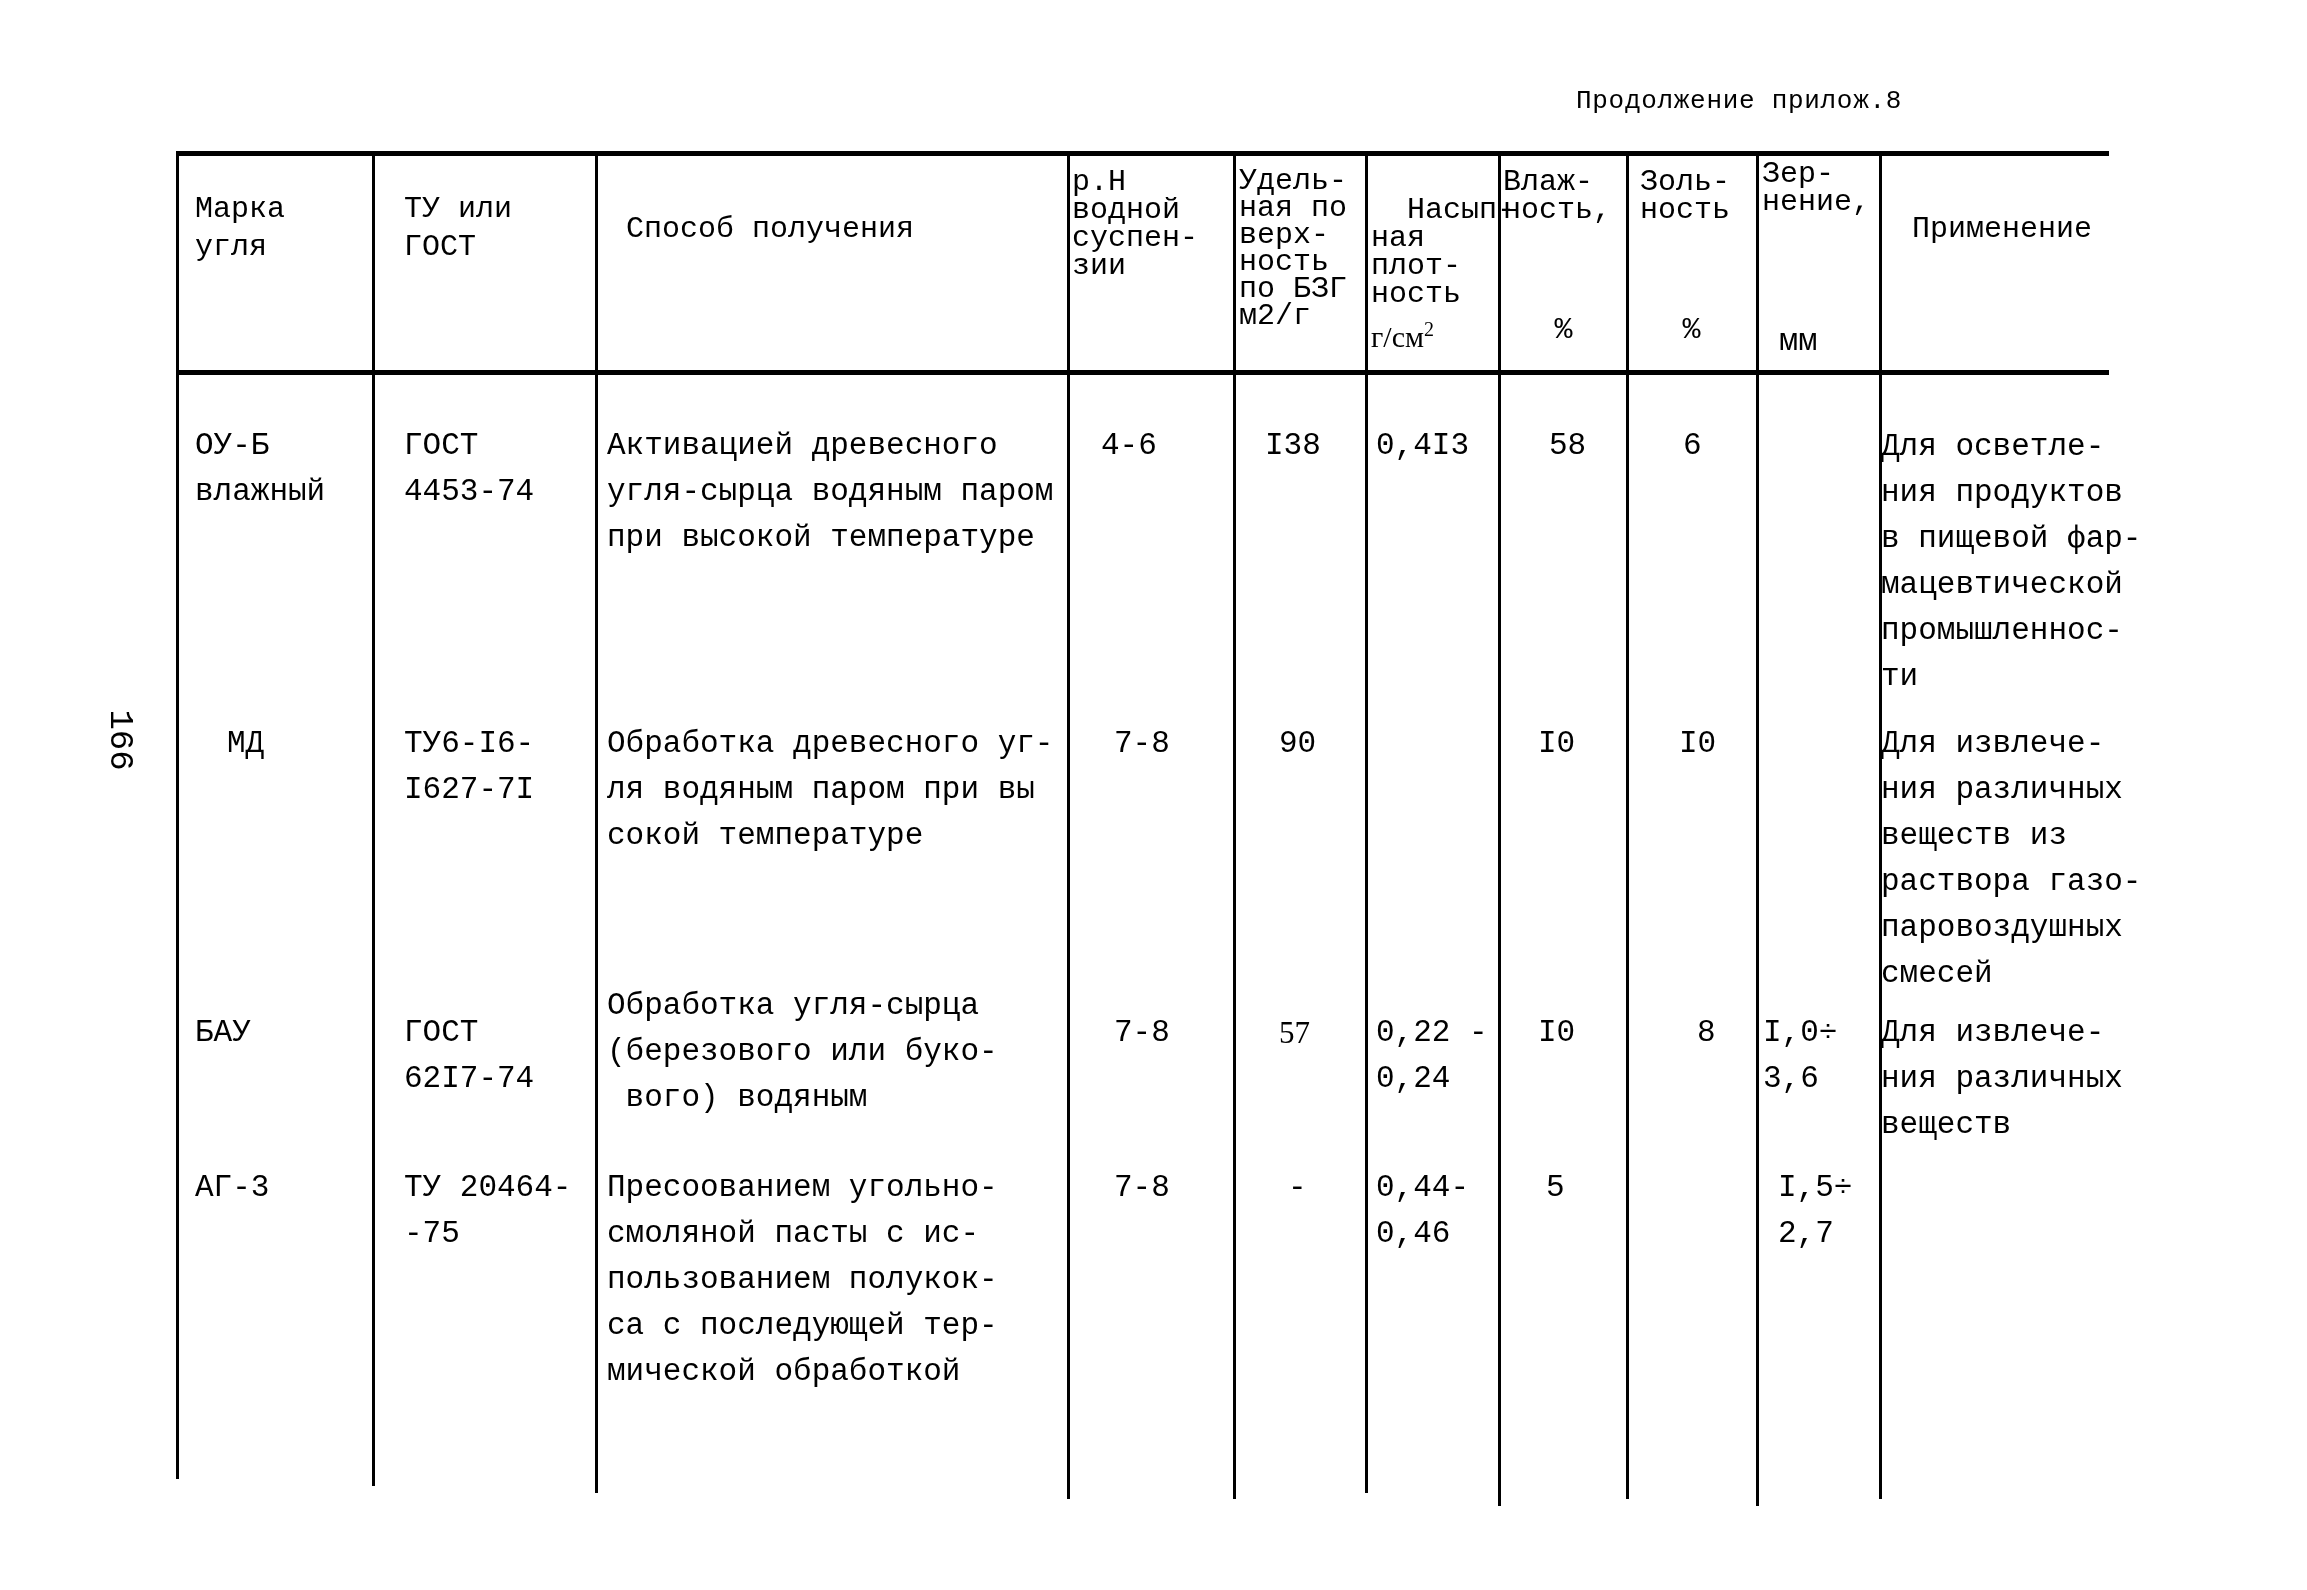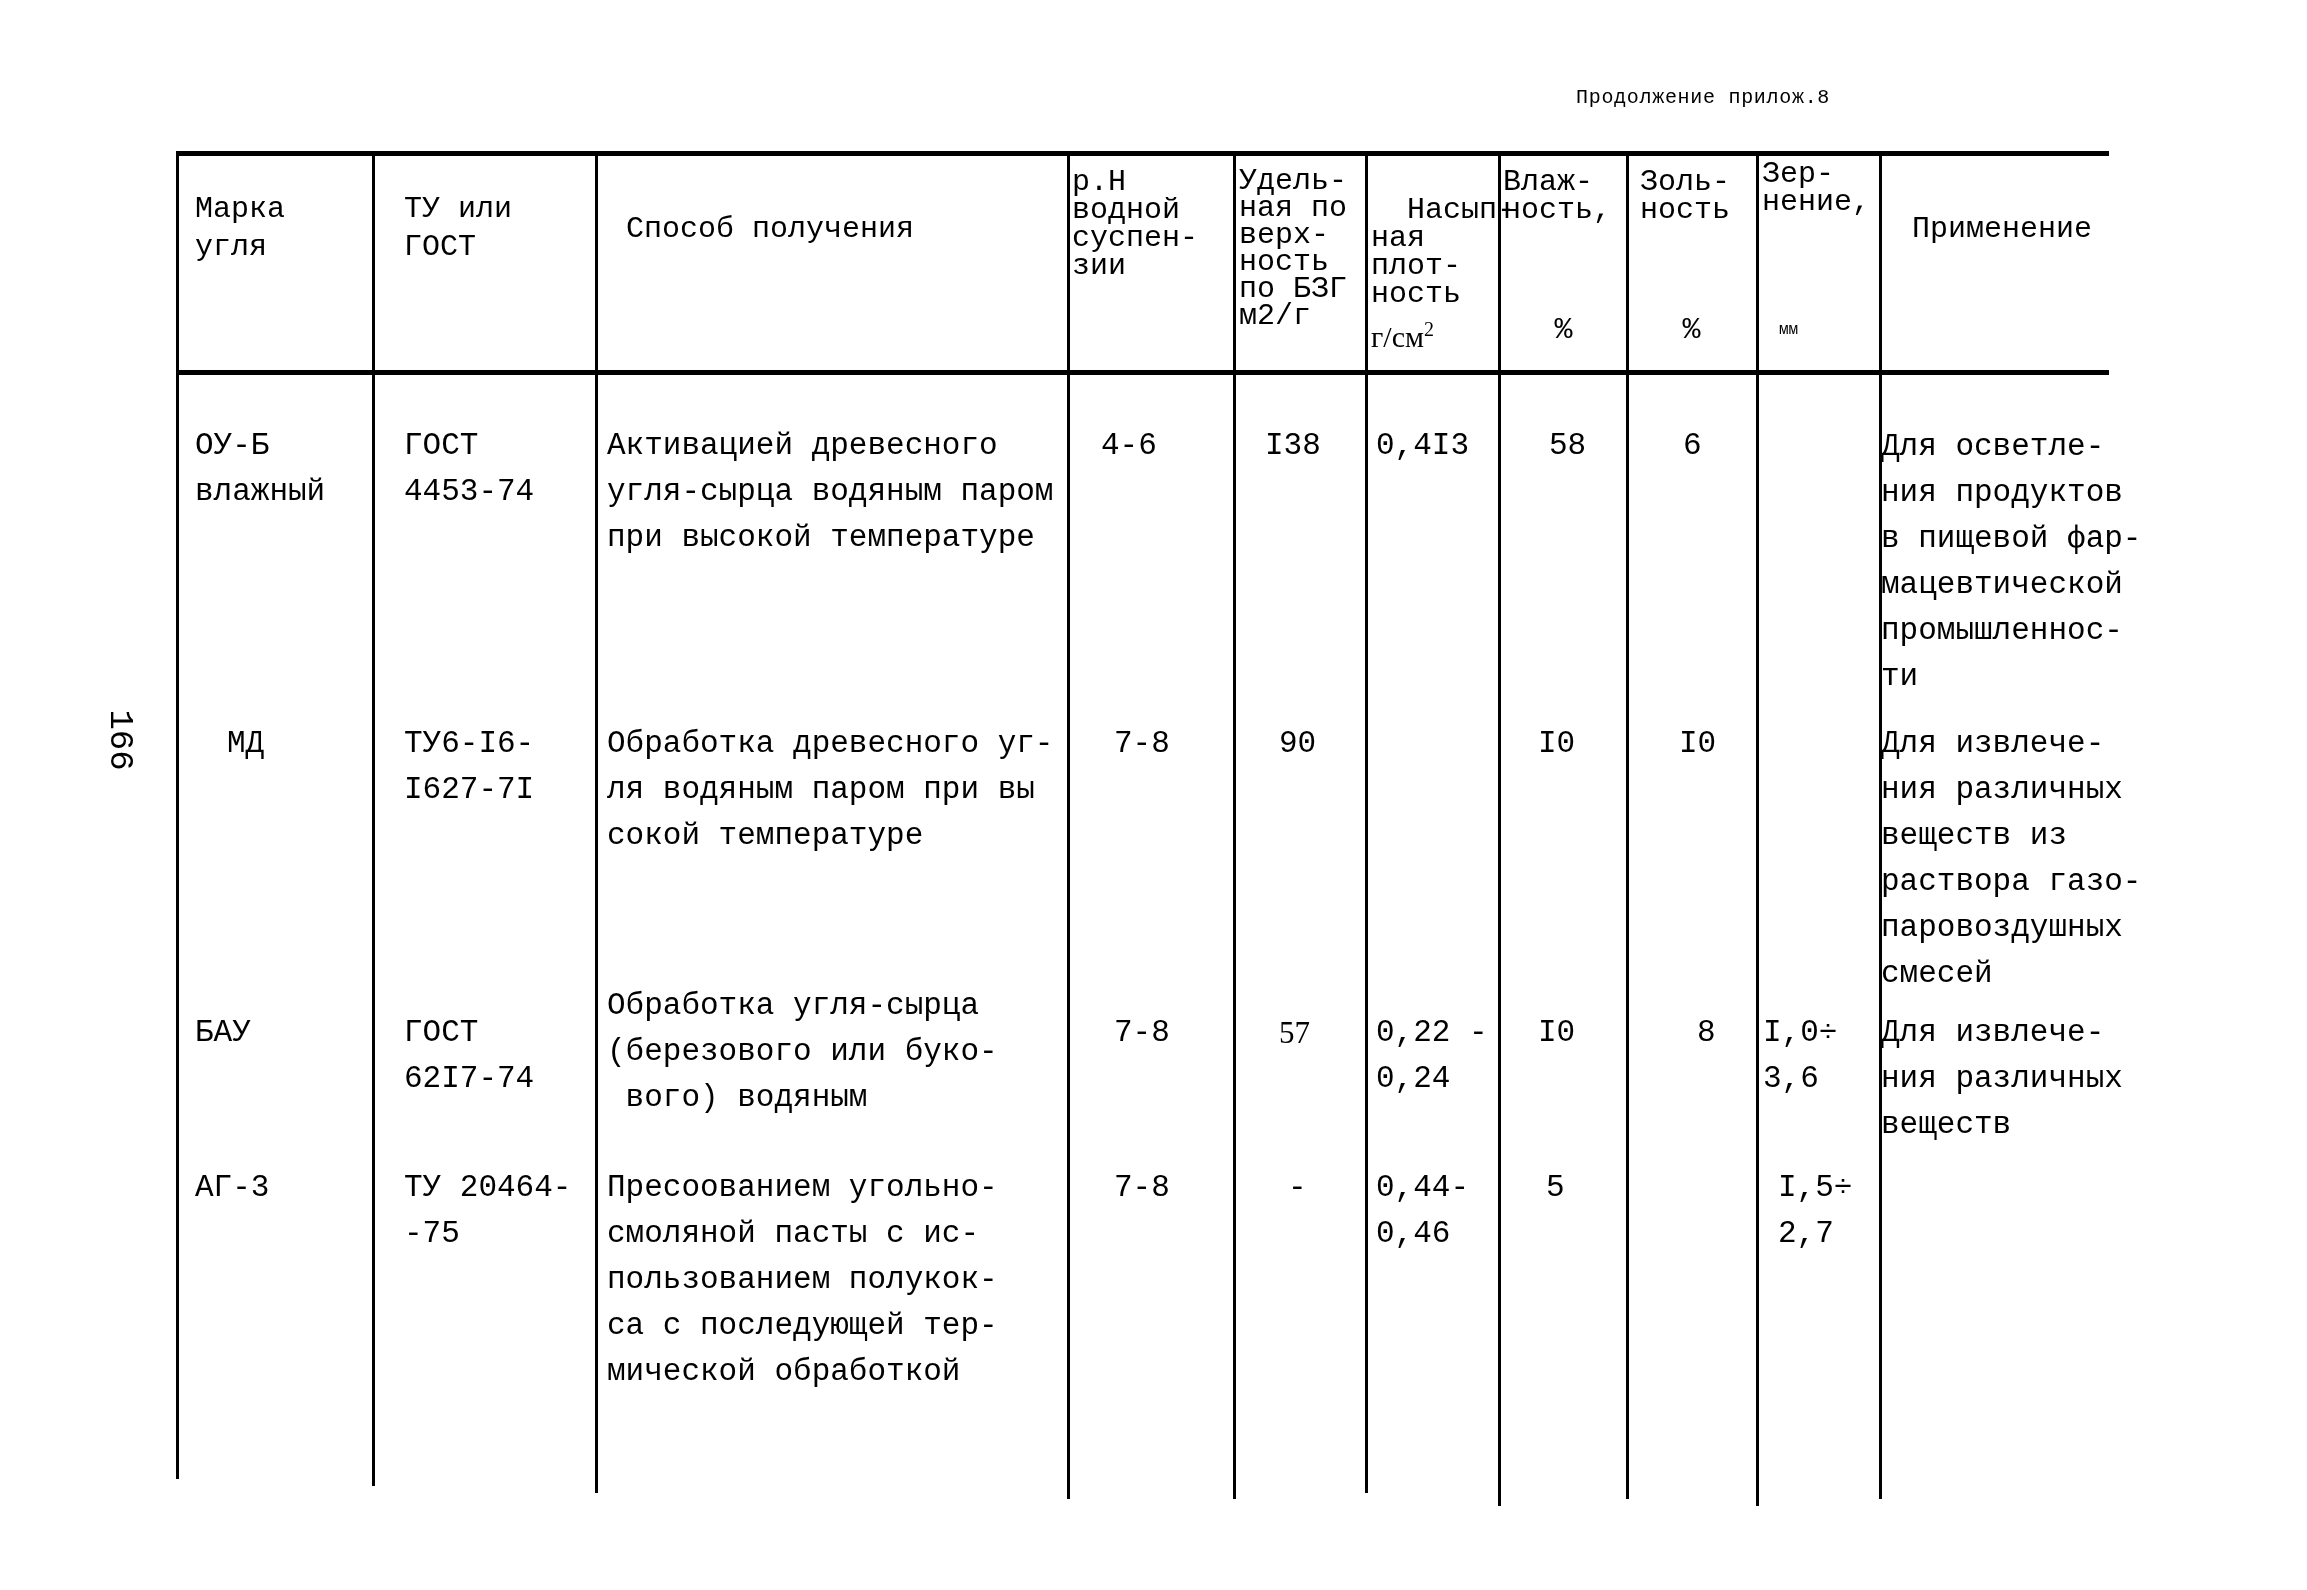--- a/index.html
+++ b/index.html
@@ -3,21 +3,21 @@
   <meta charset="utf-8">
   <style>
     html, body { margin: 0; padding: 0; background: #ffffff; }
     body {
       width: 2307px; height: 1591px; position: relative; overflow: hidden;
       font-family: "Liberation Mono", "DejaVu Sans Mono", monospace;
       color: #000000;
     }
     .caption {
       position: absolute; left: 1576px; top: 86px;
-      font-size: 20px; letter-spacing: 0.7px; white-space: nowrap;
+      font-size: 26px; letter-spacing: 0.7px; white-space: nowrap;
     }
     .page-number {
       position: absolute; left: 89px; top: 721px;
       font-size: 34px; transform: rotate(90deg); transform-origin: center;
       white-space: nowrap;
     }
     .hline { position: absolute; background: #000; }
     .vline { position: absolute; background: #000; width: 3.4px; }
     .cell {
       position: absolute; font-size: 31px; line-height: 46px; white-space: pre;
@@ -71,21 +71,21 @@
 </div>
 <div class="hcell" style="left:1371px; top:323px;font-family:Liberation Serif, serif;"><span>г/см</span><sup>2</sup></div>
 <div class="hcell" style="left:1503px; top:168px;">Влаж-
 ность,</div>
 <div class="hcell center" style="left:1498px; width:131px; top:316px;">%</div>
 <div class="hcell" style="left:1640px; top:168px;">Золь-
 ность</div>
 <div class="hcell center" style="left:1626px; width:131px; top:316px;">%</div>
 <div class="hcell" style="left:1762px; top:160px;font-family:Liberation Mono, monospace;">Зер-
 нение,</div>
-<div class="hcell" style="left:1779px; top:316px; font-size:16px;">мм</div>
+<div class="hcell" style="left:1779px; top:328px; font-size:32px;">мм</div>
 <div class="hcell" style="left:1912px; top:215px;">Применение</div>
 
 <div>
   <div class="cell" style="left:195px; top:423px;">ОУ-Б
 влажный</div>
   <div class="cell" style="left:404px; top:423px;">ГОСТ
 4453-74</div>
   <div class="cell" style="left:607px; top:423px;">Активацией древесного
 угля-сырца водяным паром
 при высокой температуре</div>

